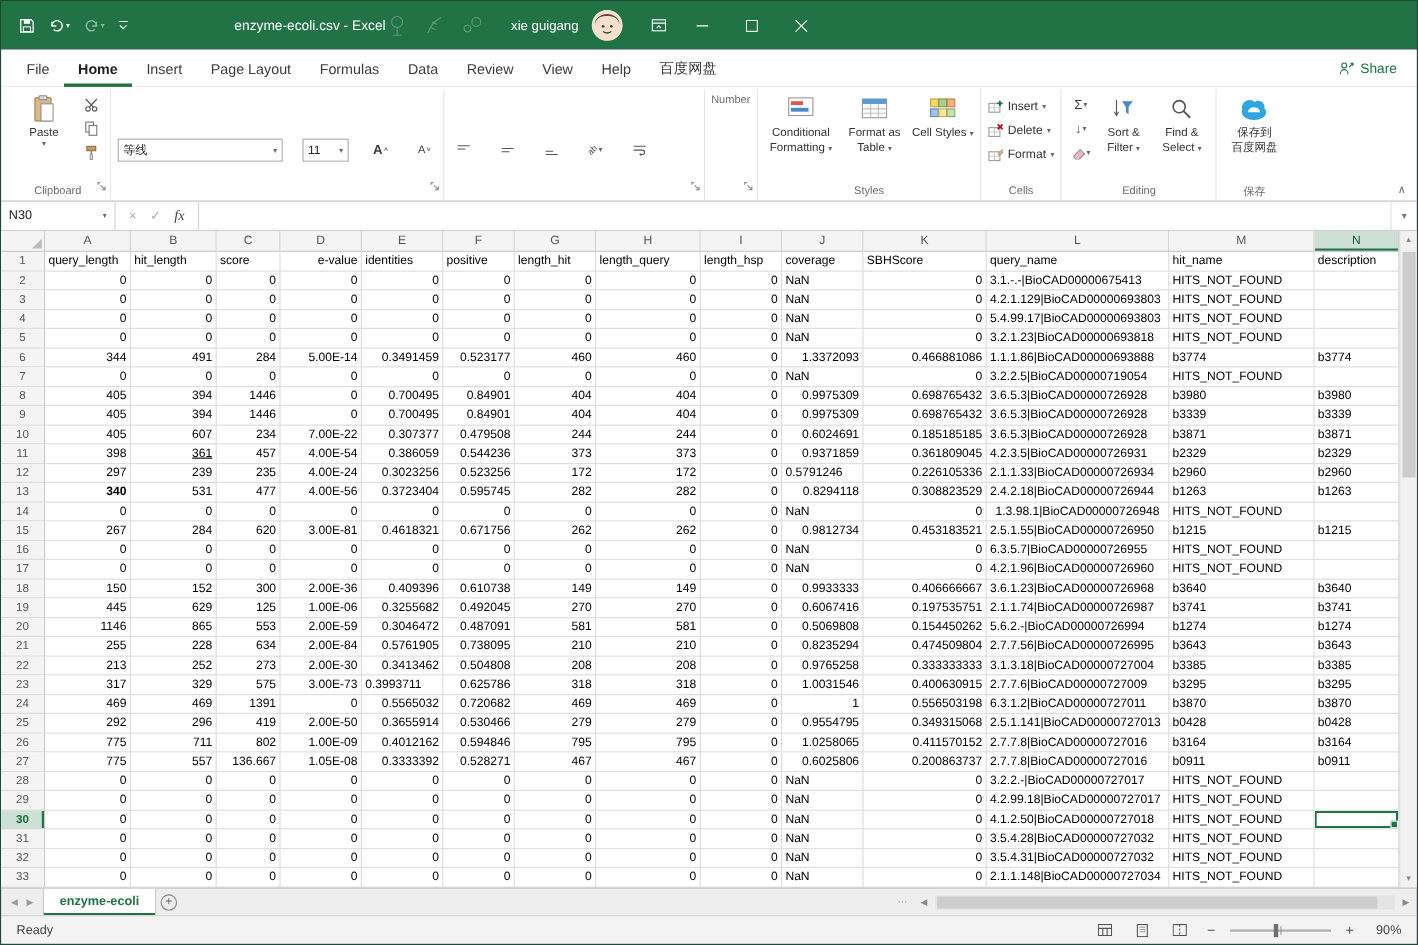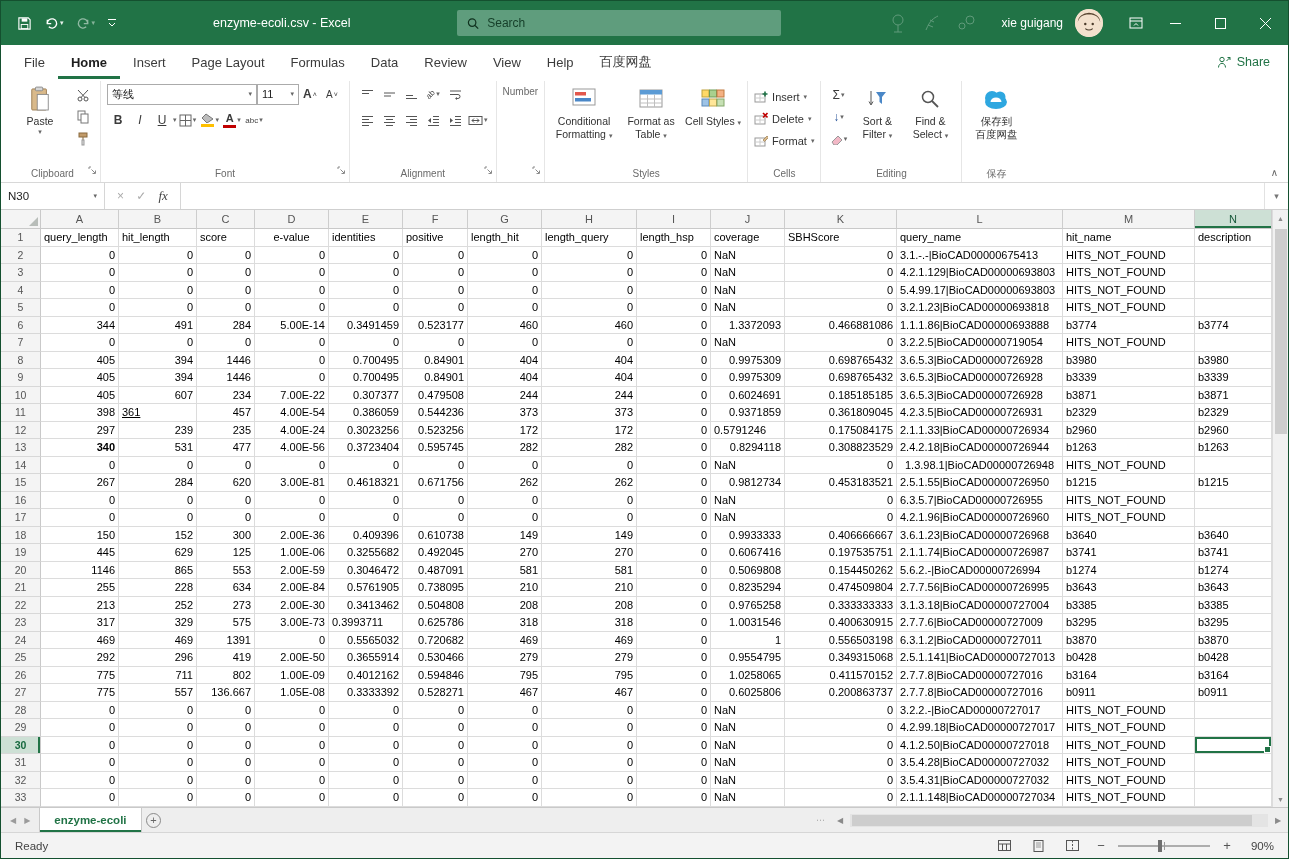--- a/index.html
+++ b/index.html
@@ -34,21 +34,21 @@
   .grp{position:relative;display:flex;flex-direction:column;border-right:1px solid #e6e6e6;padding:2px 6px 0 6px;}
   .grp-body{flex:1;display:flex;align-items:flex-start;gap:3px;}
   .grp-body.col{flex-direction:column;gap:4px;}
   .grp-label{height:17px;font-size:10px;color:#6a6a6a;display:flex;align-items:center;justify-content:center;}
   .launcher{position:absolute;right:3px;bottom:3px;}
   .bigbtn{width:58px;min-height:78px;display:flex;flex-direction:column;align-items:center;padding-top:3px;font-size:10.5px;color:#333;text-align:center;line-height:1.2;border-radius:2px;}
   .bigbtn .ico{margin-bottom:3px;display:flex;align-items:center;justify-content:center;height:26px;}
   .minicol{display:flex;flex-direction:column;gap:2px;padding-top:2px;}
   .sbtn{min-width:22px;height:20px;display:flex;align-items:center;justify-content:center;font-size:12px;color:#3b3b3b;gap:1px;padding:0 2px;}
   .ar{font-size:7px;color:#666;}
-  .rowline{display:flex;align-items:center;gap:0;height:22px;}
+  .rowline{display:flex;align-items:flex-start;gap:18px;height:22px;margin-top:43px;}
   .combo{border:1px solid #ababab;height:21px;display:flex;align-items:center;font-size:11px;padding:0 4px;justify-content:space-between;background:#fff;color:#222;}
   .b{font-weight:bold;} .i{font-style:italic;} .u{text-decoration:underline;}
   .colorbar{display:block;width:13px;height:3px;margin-top:1px;}
   .stackico{display:flex;flex-direction:column;align-items:center;line-height:1;}
   .lbl2{width:60px;}
   .cellsrow{display:flex;align-items:center;gap:4px;height:21px;font-size:11px;color:#333;}
   .tinytxt{font-size:8px;color:#444;letter-spacing:0;}
   .collapse{position:absolute;right:10px;bottom:4px;color:#666;font-size:10px;}
 
   
@@ -133,27 +133,20 @@
       <span class="qbtn">
         <svg width="10" height="12" viewBox="0 0 10 12">
             <path d="M1 2.5h8" stroke="#fff"></path>
             <path d="M2 6l3 3 3-3" fill="none" stroke="#fff"></path>
           </svg>
       </span>
     </div>
 
     <span class="tb-title">enzyme-ecoli.csv - Excel</span>
 
-    <div class="searchbox">
-      <svg width="13" height="13" viewBox="0 0 13 13">
-          <circle cx="5.5" cy="5.5" r="4" fill="none" stroke="currentColor" stroke-width="1.3"></circle>
-          <path d="M8.6 8.6L12 12" stroke="currentColor" stroke-width="1.3"></path>
-        </svg>
-      <input type="text" placeholder="Search" style="">
-    </div>
 
     <div class="tb-right">
       <span class="deco">
         <svg width="20" height="22">
             <circle cx="10" cy="8" r="5" fill="none" stroke="#fff"></circle>
             <path d="M10 13v7M6 20h8" stroke="#fff"></path>
           </svg>
         <svg width="20" height="22">
             <path d="M4 18c4-10 8-12 12-14M8 8l4 2M6 13l5 2" fill="none" stroke="#fff"></path>
           </svg>
@@ -586,21 +579,21 @@
             <div class="colh" style="width: 132px;">M</div>
             <div class="colh sel" style="width: 77px;">N</div>
           </div>
       </div>
       <div>
           <div class="grow">
             <div class="rowh">1</div>
             <div class="cell" style="width: 78px; text-align: left;">query_length</div>
             <div class="cell" style="width: 78px; text-align: left;">hit_length</div>
             <div class="cell" style="width: 58px; text-align: left;">score</div>
-            <div class="cell" style="width: 74px; text-align: center;">e-value</div>
+            <div class="cell" style="width: 74px; text-align: right;">e-value</div>
             <div class="cell" style="width: 74px; text-align: left;">identities</div>
             <div class="cell" style="width: 65px; text-align: left;">positive</div>
             <div class="cell" style="width: 74px; text-align: left;">length_hit</div>
             <div class="cell" style="width: 95px; text-align: left;">length_query</div>
             <div class="cell" style="width: 74px; text-align: left;">length_hsp</div>
             <div class="cell" style="width: 74px; text-align: left;">coverage</div>
             <div class="cell" style="width: 112px; text-align: left;">SBHScore</div>
             <div class="cell" style="width: 166px; text-align: left;">query_name</div>
             <div class="cell" style="width: 132px; text-align: left;">hit_name</div>
             <div class="cell" style="width: 77px; text-align: left;">description</div>
@@ -754,21 +747,21 @@
             <div class="cell" style="width: 74px; text-align: right;">0</div>
             <div class="cell" style="width: 74px; text-align: right;">0.6024691</div>
             <div class="cell" style="width: 112px; text-align: right;">0.185185185</div>
             <div class="cell" style="width: 166px; text-align: left;">3.6.5.3|BioCAD00000726928</div>
             <div class="cell" style="width: 132px; text-align: left;">b3871</div>
             <div class="cell" style="width: 77px; text-align: left;">b3871</div>
           </div>
           <div class="grow">
             <div class="rowh">11</div>
             <div class="cell" style="width: 78px; text-align: right;">398</div>
-            <div class="cell" style="width: 78px;  text-decoration: underline;">361</div>
+            <div class="cell" style="width: 78px; text-align: right; text-decoration: underline;">361</div>
             <div class="cell" style="width: 58px; text-align: right;">457</div>
             <div class="cell" style="width: 74px; text-align: right;">4.00E-54</div>
             <div class="cell" style="width: 74px; text-align: right;">0.386059</div>
             <div class="cell" style="width: 65px; text-align: right;">0.544236</div>
             <div class="cell" style="width: 74px; text-align: right;">373</div>
             <div class="cell" style="width: 95px; text-align: right;">373</div>
             <div class="cell" style="width: 74px; text-align: right;">0</div>
             <div class="cell" style="width: 74px; text-align: right;">0.9371859</div>
             <div class="cell" style="width: 112px; text-align: right;">0.361809045</div>
             <div class="cell" style="width: 166px; text-align: left;">4.2.3.5|BioCAD00000726931</div>
@@ -780,21 +773,21 @@
             <div class="cell" style="width: 78px; text-align: right;">297</div>
             <div class="cell" style="width: 78px; text-align: right;">239</div>
             <div class="cell" style="width: 58px; text-align: right;">235</div>
             <div class="cell" style="width: 74px; text-align: right;">4.00E-24</div>
             <div class="cell" style="width: 74px; text-align: right;">0.3023256</div>
             <div class="cell" style="width: 65px; text-align: right;">0.523256</div>
             <div class="cell" style="width: 74px; text-align: right;">172</div>
             <div class="cell" style="width: 95px; text-align: right;">172</div>
             <div class="cell" style="width: 74px; text-align: right;">0</div>
             <div class="cell" style="width: 74px; text-align: left;">0.5791246</div>
-            <div class="cell" style="width: 112px; text-align: right;">0.175084175</div>
+            <div class="cell" style="width: 112px; text-align: right;">0.226105336</div>
             <div class="cell" style="width: 166px; text-align: left;">2.1.1.33|BioCAD00000726934</div>
             <div class="cell" style="width: 132px; text-align: left;">b2960</div>
             <div class="cell" style="width: 77px; text-align: left;">b2960</div>
           </div>
           <div class="grow">
             <div class="rowh">13</div>
             <div class="cell" style="width: 78px; text-align: right; font-weight: bold;">340</div>
             <div class="cell" style="width: 78px; text-align: right;">531</div>
             <div class="cell" style="width: 58px; text-align: right;">477</div>
             <div class="cell" style="width: 74px; text-align: right;">4.00E-56</div>

